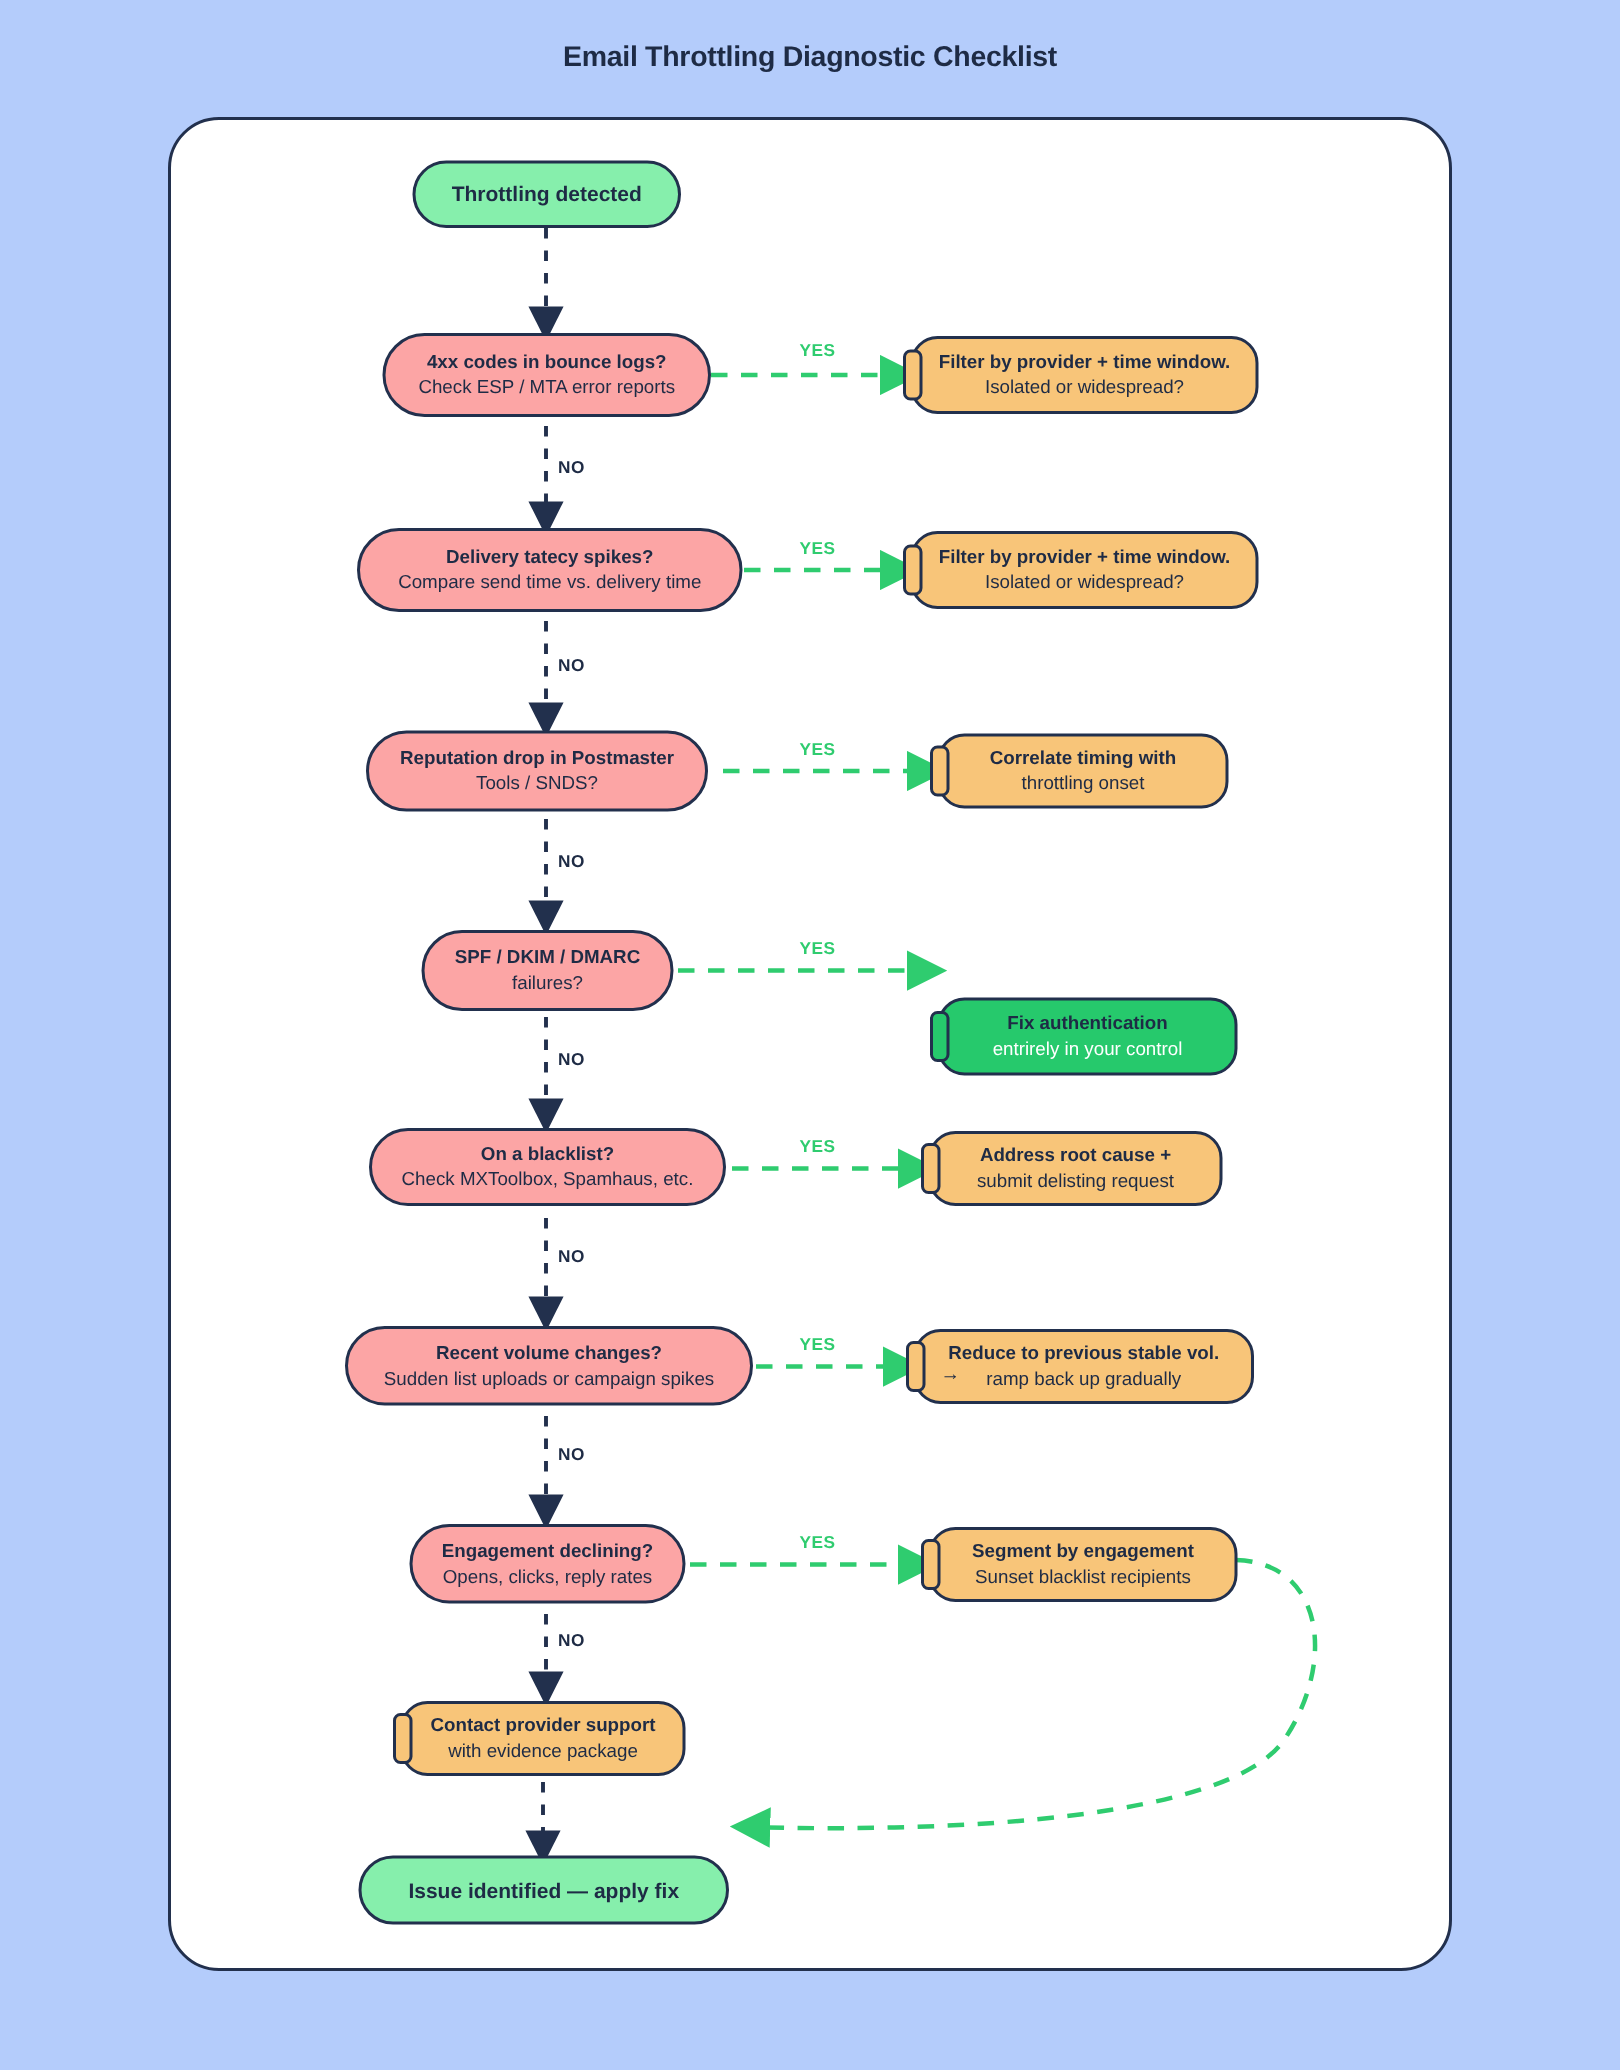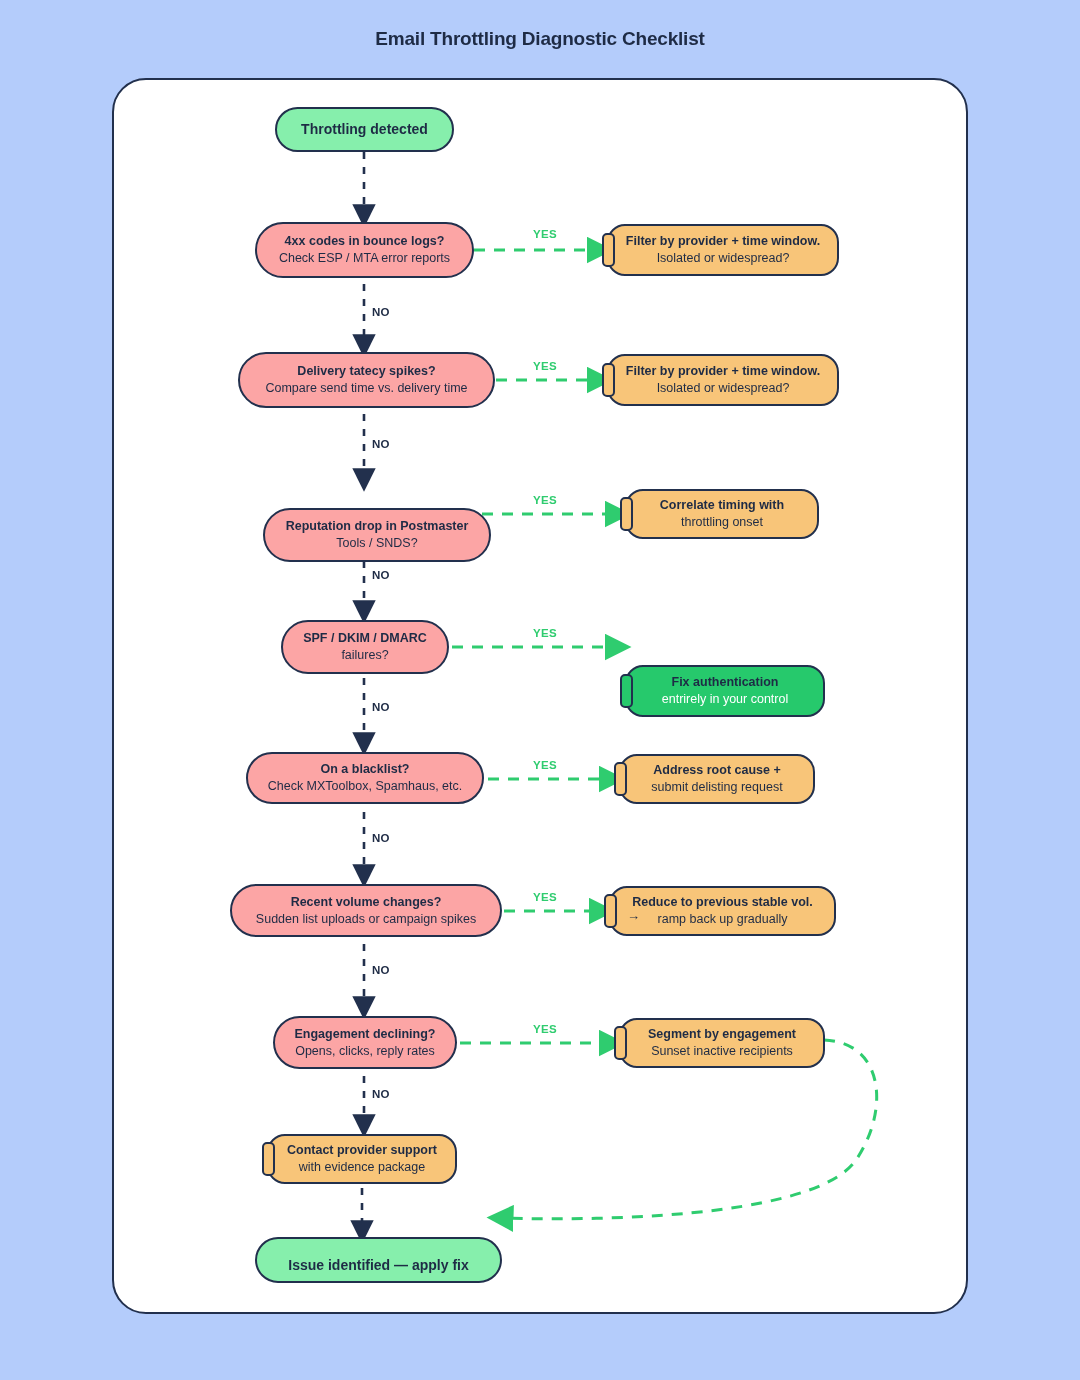--- a/index.html
+++ b/index.html
@@ -211,21 +211,21 @@
     <div class="l1">Delivery tatecy spikes?</div>
     <div class="l2">Compare send time vs. delivery time</div>
   </div>
 
   <div class="node action" style="left:607px; top:354px; width:232px; height:52px;">
     <div class="handle"></div>
     <div class="l1">Filter by provider + time window.</div>
     <div class="l2">Isolated or widespread?</div>
   </div>
 
-  <div class="node decision" style="left:263px; top:487px; width:228px; height:54px;margin-top:21px;">
+  <div class="node decision" style="left:244px; top:487px; width:228px; height:54px;">
     <div class="l1">Reputation drop in Postmaster</div>
     <div class="l2">Tools / SNDS?</div>
   </div>
 
   <div class="node action" style="left:625px; top:489px; width:194px; height:50px;">
     <div class="handle"></div>
     <div class="l1">Correlate timing with</div>
     <div class="l2">throttling onset</div>
   </div>
 
@@ -264,26 +264,26 @@
   </div>
 
   <div class="node decision" style="left:273px; top:1016px; width:184px; height:53px;">
     <div class="l1">Engagement declining?</div>
     <div class="l2">Opens, clicks, reply rates</div>
   </div>
 
   <div class="node action" style="left:619px; top:1018px; width:206px; height:50px;">
     <div class="handle"></div>
     <div class="l1">Segment by engagement</div>
-    <div class="l2">Sunset inactive recipients</div>
+    <div class="l2">Sunset blacklist recipients</div>
   </div>
 
   <div class="node action" style="left:267px; top:1134px; width:190px; height:50px;">
     <div class="handle"></div>
     <div class="l1">Contact provider support</div>
     <div class="l2">with evidence package</div>
   </div>
 
-  <div class="node terminal" style="left:255px; top:1237px; width:247px; height:46px;justify-content:flex-end;">
+  <div class="node terminal" style="left:239px; top:1237px; width:247px; height:46px;">
     <div class="l1">Issue identified — apply fix</div>
   </div>
 
 </div>
 
 </body></html>

